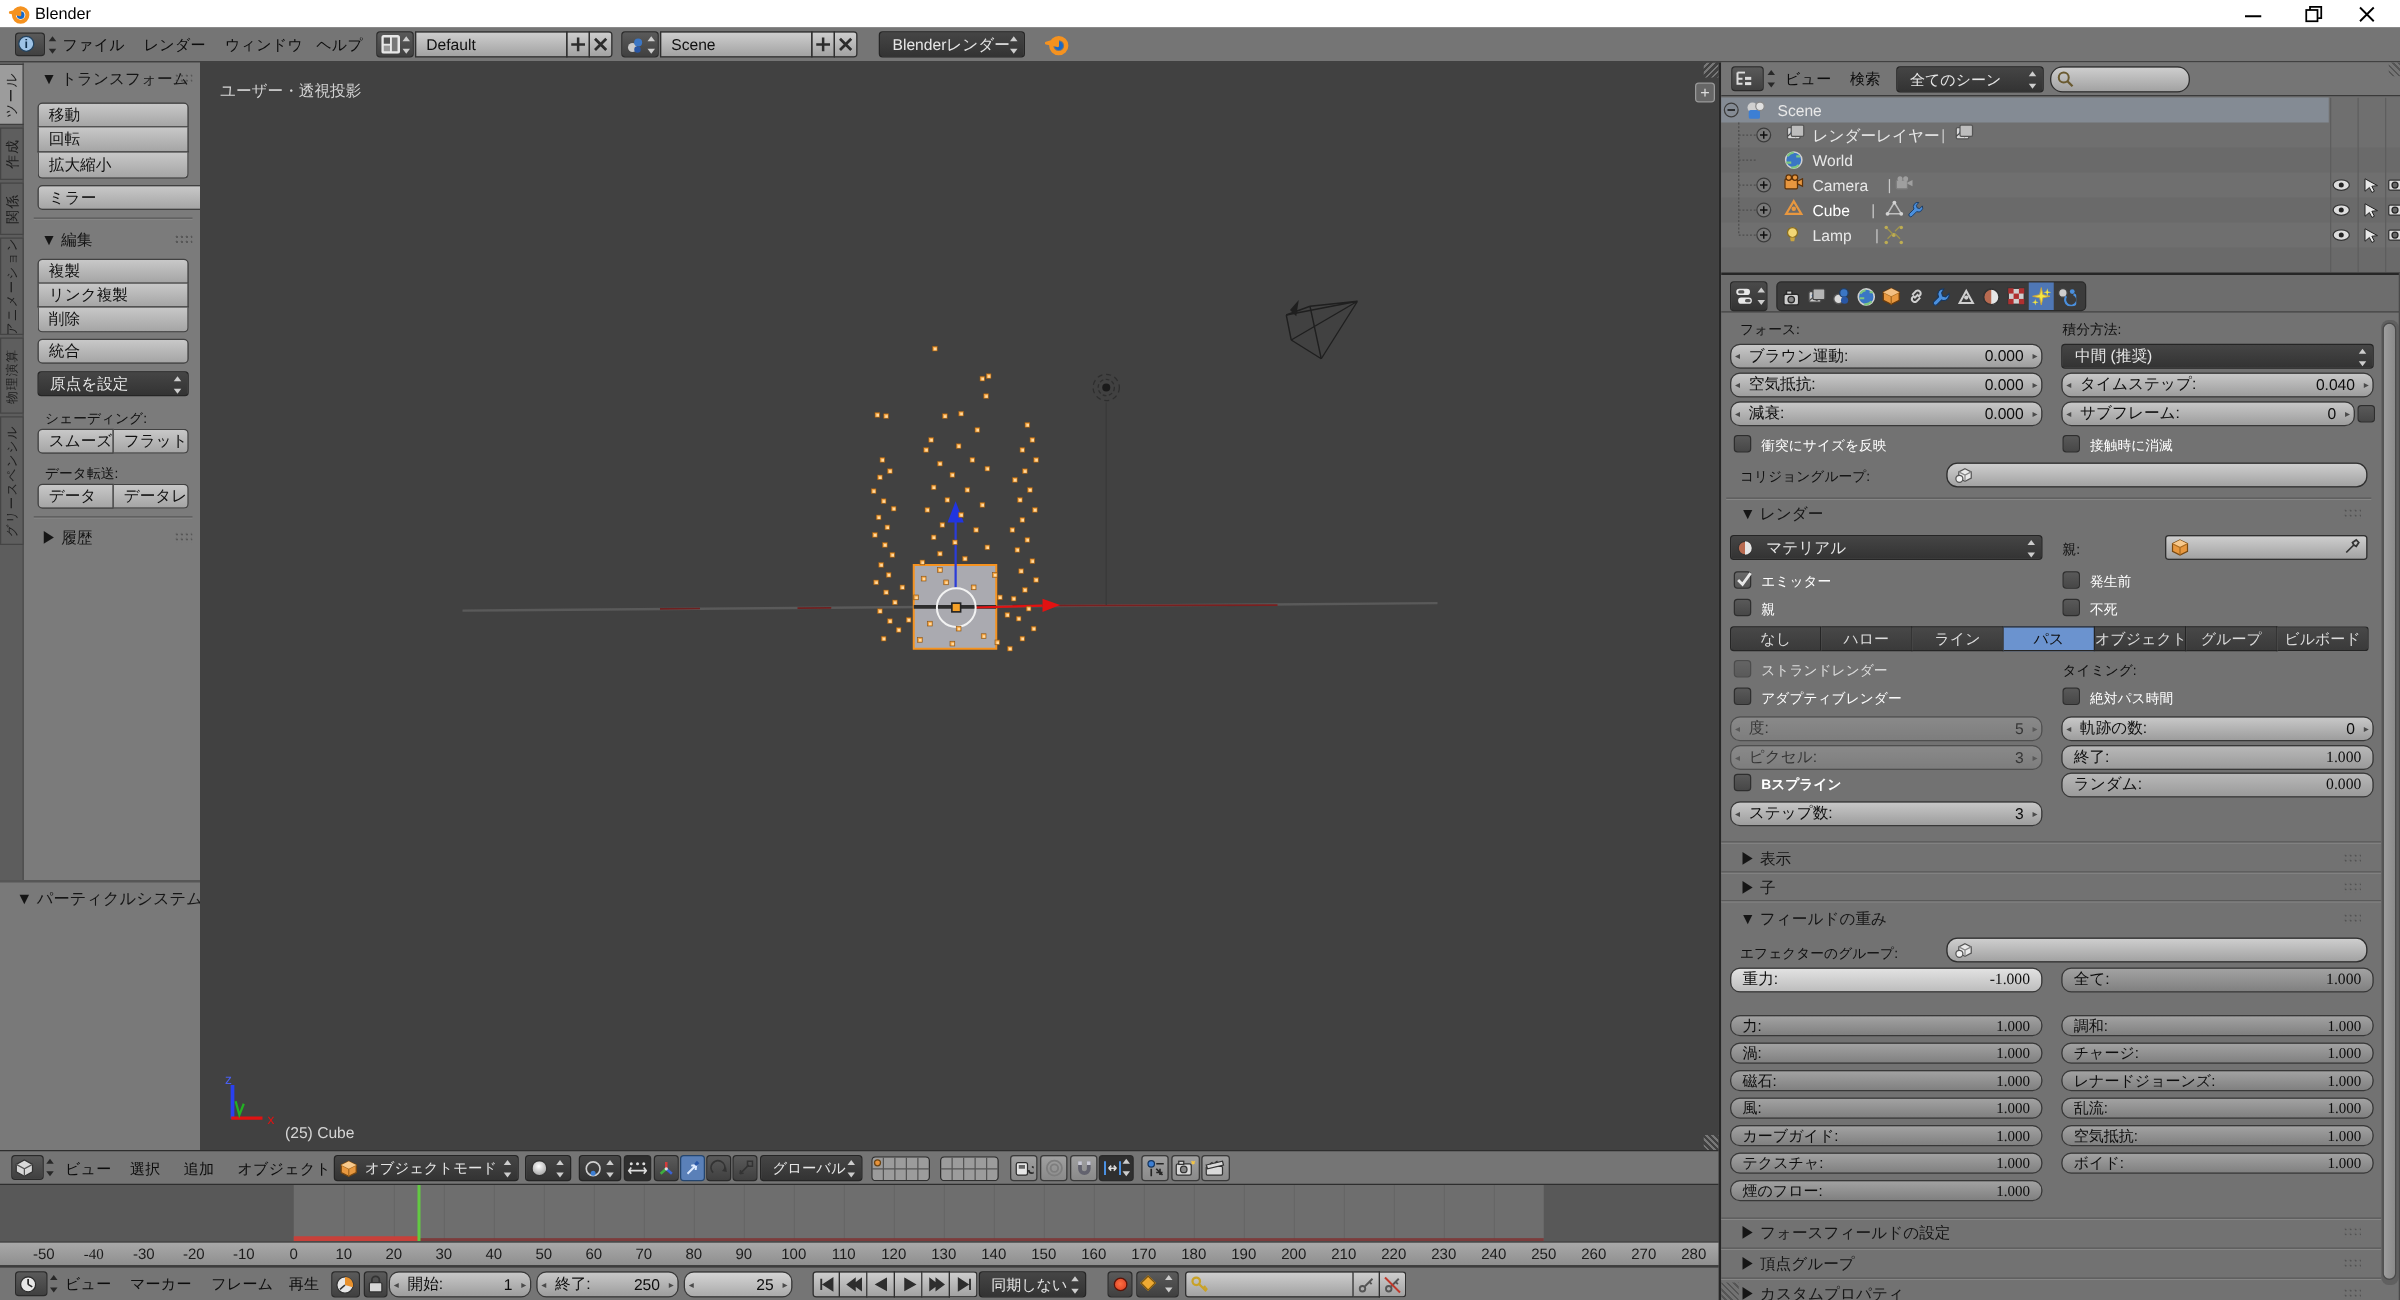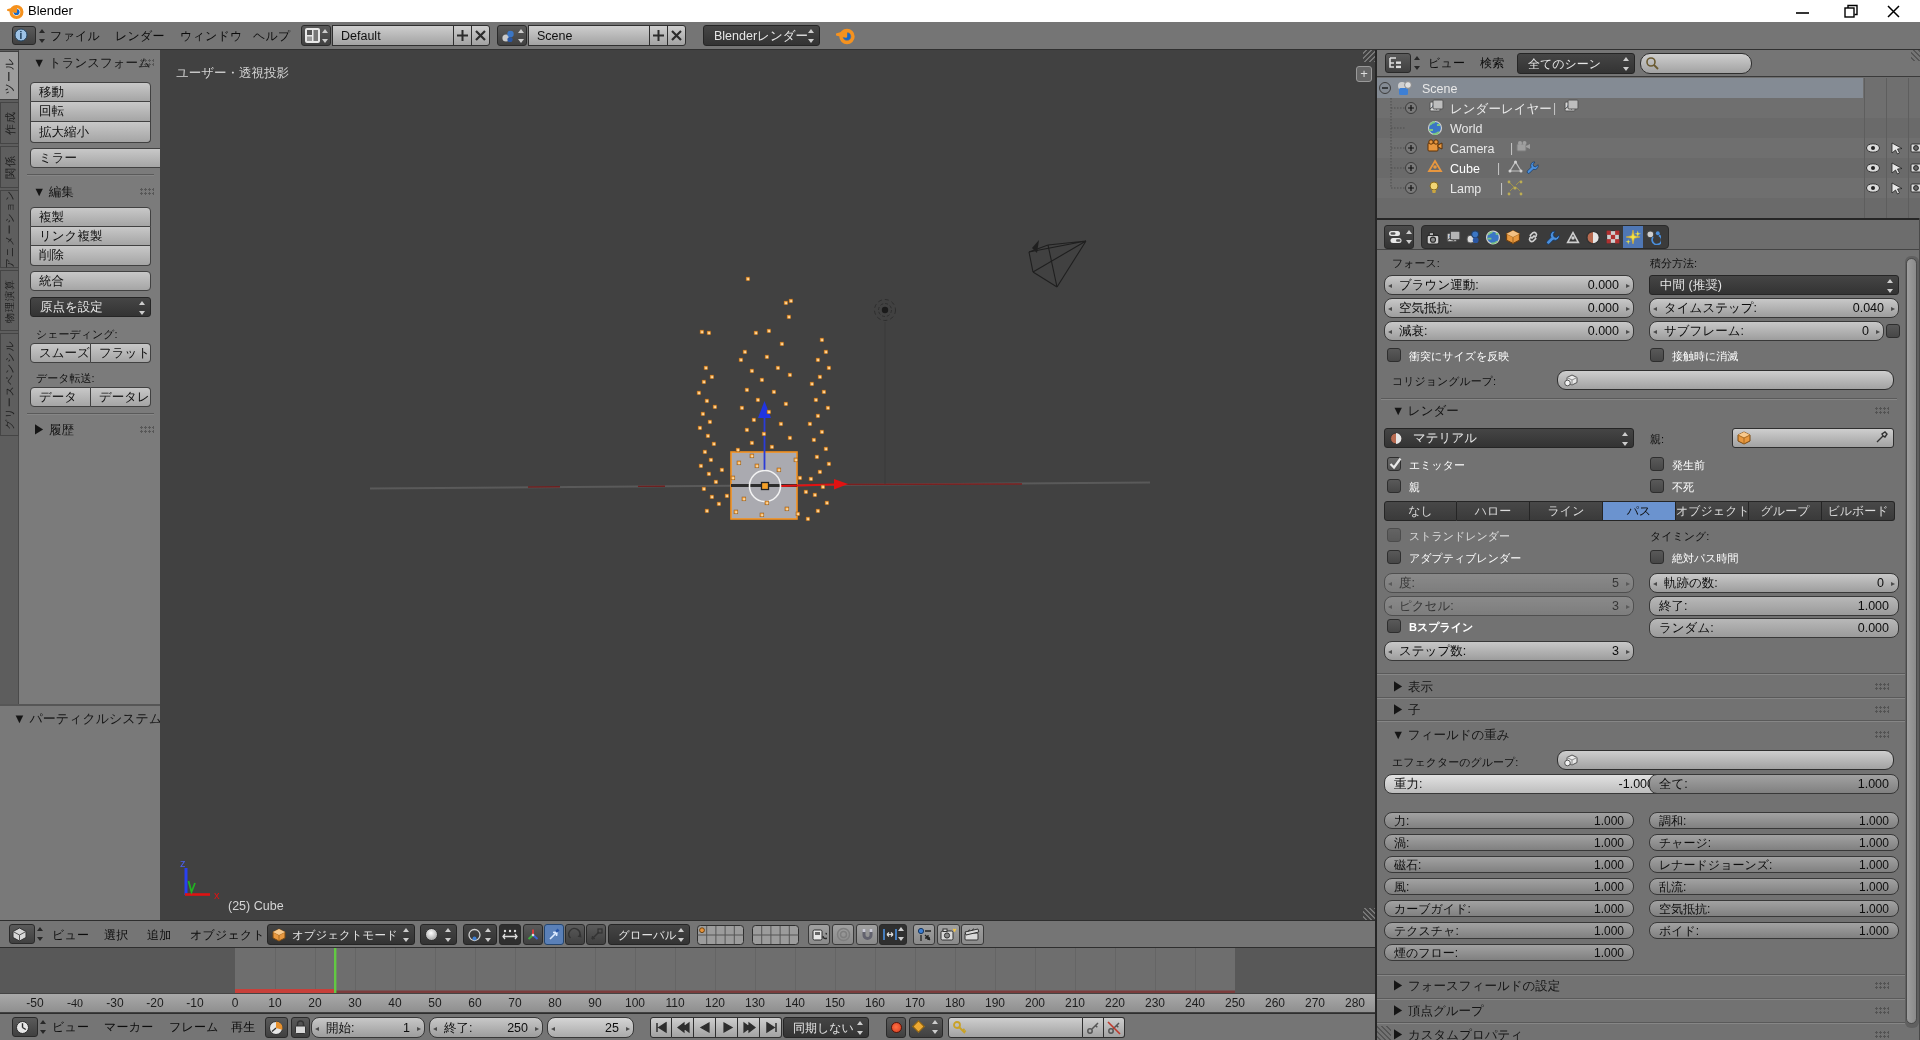--- a/index.html
+++ b/index.html
@@ -39,21 +39,21 @@
 #props{position:absolute;left:0;top:168px;width:545px;height:822px;background:#727272;}
 #prophead{position:absolute;left:0;top:0;width:545px;height:32px;background:#6d6d6d;border-top:2px solid #262626;border-bottom:1px solid #444;}
 .lbl{position:absolute;color:#101010;font-size:11px;}
 .num{position:absolute;border:1px solid #383838;border-radius:8px;background:linear-gradient(#c8c8c8,#9d9d9d);color:#0d0d0d;font-size:12.5px;}
 .num .nl{position:absolute;left:14px;top:50%;transform:translateY(-50%);}
 .num .nv{position:absolute;right:14px;top:50%;transform:translateY(-50%);}
 .num:before{content:"◂";position:absolute;left:3px;top:50%;transform:translateY(-50%);font-size:8px;color:#4a4a4a;}
 .num:after{content:"▸";position:absolute;right:3px;top:50%;transform:translateY(-50%);font-size:8px;color:#4a4a4a;}
 .slid{position:absolute;border:1px solid #383838;border-radius:8px;background:linear-gradient(#a2a2a2,#808080);color:#0d0d0d;font-size:12.5px;}
 .slid .nl{position:absolute;left:9px;top:50%;transform:translateY(-50%);}
-.slid .nv{position:absolute;right:9px;top:50%;transform:translateY(-50%);}
+.slid .nv{position:absolute;right:9px;top:50%;transform:translateY(-50%);font-family:Liberation Serif, serif;}
 .chk{position:absolute;width:14px;height:14px;border:1px solid #2e2e2e;border-radius:3px;background:linear-gradient(#595959,#474747);}
 .chklbl{position:absolute;color:#ffffff;font-size:11px;}
 .sep{position:absolute;height:1px;background:#5a5a5a;box-shadow:0 1px 0 #868686;}
 </style></head>
 <body>
 
 <div id="titlebar">
   <svg class="abs" style="left:7px;top:3px" width="17" height="17" viewBox="0 0 17 17">
     <circle cx="9.5" cy="9" r="5.4" fill="none" stroke="#f5921f" stroke-width="3.2"></circle>
     <circle cx="9.5" cy="9" r="3.1" fill="#1868c7"></circle>
@@ -956,21 +956,21 @@
   <div class="sep" style="left:0px;top:502px;width:528px;"></div>
   <span class="phead abs" style="left:15px;top:509px;">▼ フィールドの重み</span>
       <div class="grip" style="left:498px;top:513px;"></div>
   <span class="lbl" style="left:15px;top:537px;">エフェクターのグループ:</span>
   <div class="field" style="left:180px;top:532px;width:337px;height:20px;border-radius:9px;"></div>
   <svg class="abs" style="left:186px;top:535px" width="15" height="15" viewBox="0 0 15 15">
         <polygon points="9,2 14,4.5 14,9.5 9,12 4,9.5 4,4.5" fill="#e9e9e9" stroke="#555"></polygon>
         <path d="M4 4.5 L9 7 L14 4.5 M9 7 V12" stroke="#888" fill="none"></path>
         <circle cx="4.5" cy="10" r="2.8" fill="#f2f2f2" stroke="#555"></circle>
       </svg>
-  <div class="slid" style="left:7px;top:556px;width:280px;height:20px;background:linear-gradient(#e2e2e2,#bdbdbd);">
+  <div class="slid" style="left:7px;top:556px;width:250px;height:20px;background:linear-gradient(#e2e2e2,#bdbdbd);">
         <span class="nl">重力:</span>
         <span class="nv">-1.000</span>
       </div>
   <div class="slid" style="left:272px;top:556px;width:250px;height:20px;">
         <span class="nl">全て:</span>
         <span class="nv">1.000</span>
       </div>
   <div class="slid" style="left:7px;top:594px;width:250px;height:17px;font-size:12px;">
         <span class="nl">力:</span>
         <span class="nv">1.000</span>

